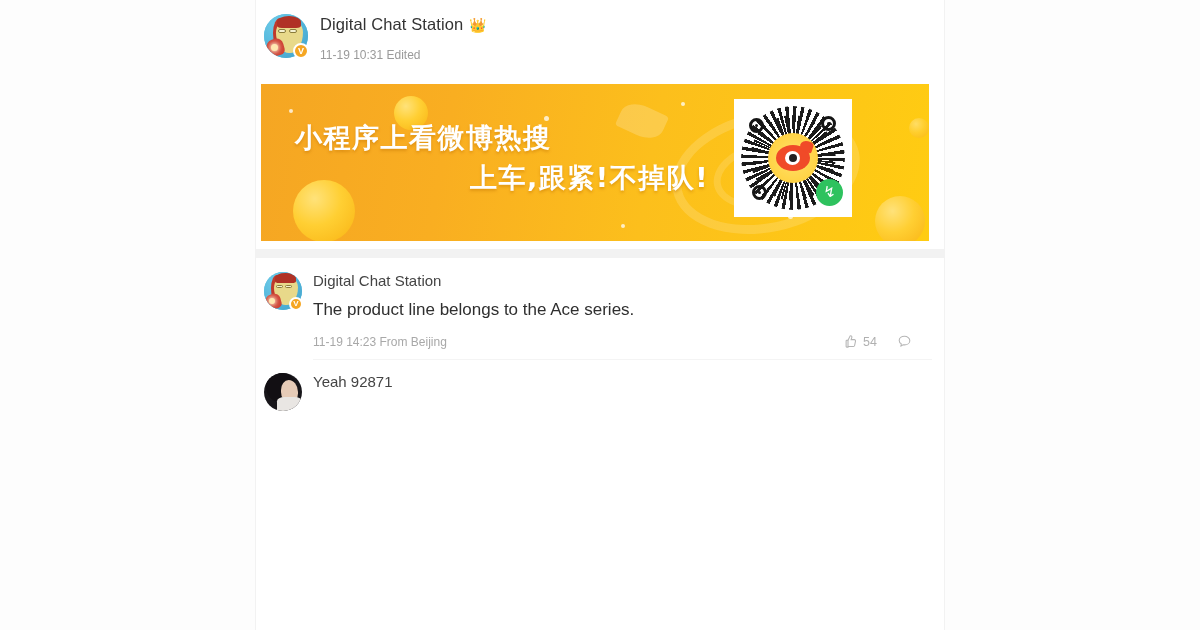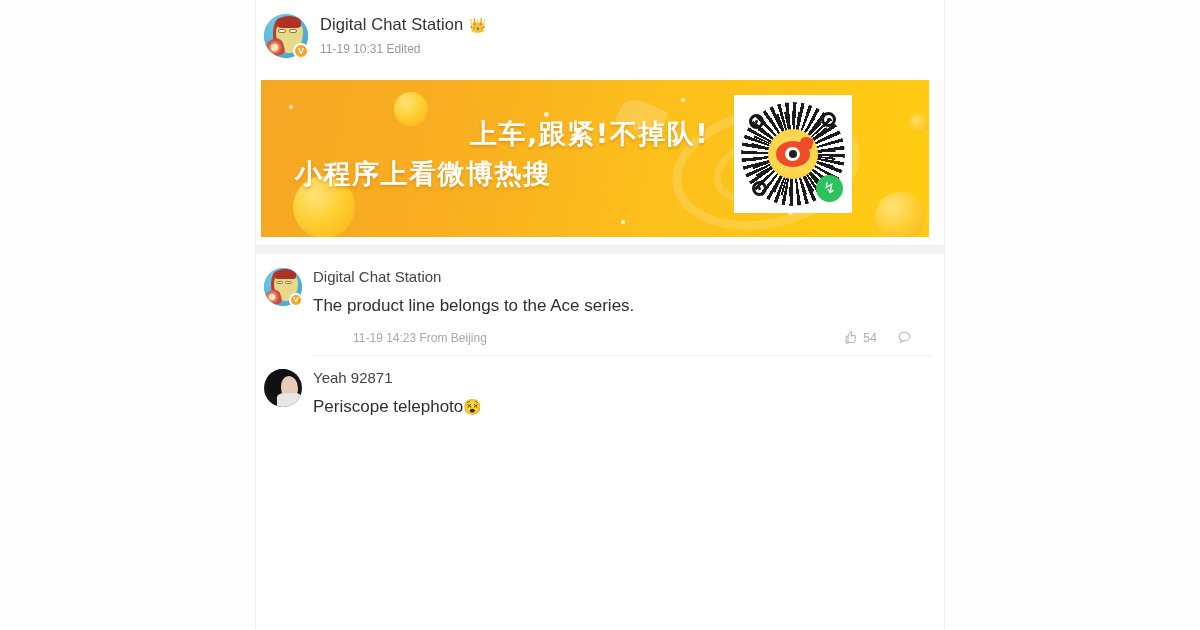--- a/index.html
+++ b/index.html
@@ -130,21 +130,21 @@
   .author-name {
     font-size: 16.5px;
     color: #333333;
     letter-spacing: .1px;
   }
   .crown-icon {
     font-size: 14px;
     line-height: 1;
   }
   .post-time {
-    margin-top: 8px;
+    margin-top: 14px;
     font-size: 12px;
     color: #9a9a9a;
   }
 
   
   .post-body {
     padding: 18px 10px 0 13px;
     font-size: 17.5px;
     line-height: 28px;
     color: #2f2f2f;
@@ -445,21 +445,20 @@
     margin-top: 9px;
     font-size: 17px;
     color: #2f2f2f;
     line-height: 24px;
   }
   .c-foot {
     display: flex;
     align-items: center;
     justify-content: space-between;
     margin-top: 12px;
-    margin-left: 40px;
   }
   .c-time {
     font-size: 12px;
     color: #a8a8a8;
   }
   .c-actions {
     display: flex;
     align-items: center;
     gap: 20px;
     padding-right: 20px;
@@ -514,22 +513,22 @@
       <div class="bn-swirl"></div>
       <div class="bn-swirl2"></div>
       <div class="bn-ribbon"></div>
       <div class="bn-dot bn-d1"></div>
       <div class="bn-dot bn-d2"></div>
       <div class="bn-dot bn-d3"></div>
       <div class="bn-dot bn-d4"></div>
       <div class="bn-dot bn-d5"></div>
 
       <div class="bn-text">
+        <div class="bn-line l1">小程序上看微博热搜</div>
         <div class="bn-line l2">上车,跟紧!不掉队!</div>
-        <div class="bn-line l1">小程序上看微博热搜</div>
       </div>
 
       <div class="qr-box">
         <div class="qr-inner">
           <div class="qr-rays"></div>
           <div class="qr-rays2"></div>
           <div class="qr-finder qr-f1"></div>
           <div class="qr-finder qr-f2"></div>
           <div class="qr-finder qr-f3"></div>
           <div class="qr-center">
@@ -587,18 +586,17 @@
     <div class="comment">
       <div class="c-avatar-wrap">
         <div class="photo-avatar">
           <div class="photo-hair"></div>
           <div class="photo-skin"></div>
           <div class="photo-shirt"></div>
         </div>
       </div>
       <div class="cbody">
         <div class="c-name">Yeah 92871</div>
-        <div class="c-text"><span>Periscope telephoto</span><span class="inline-emoji">😵</span></div>
       </div>
     </div>
 
   </div>
 </div>
 
 </body></html>

